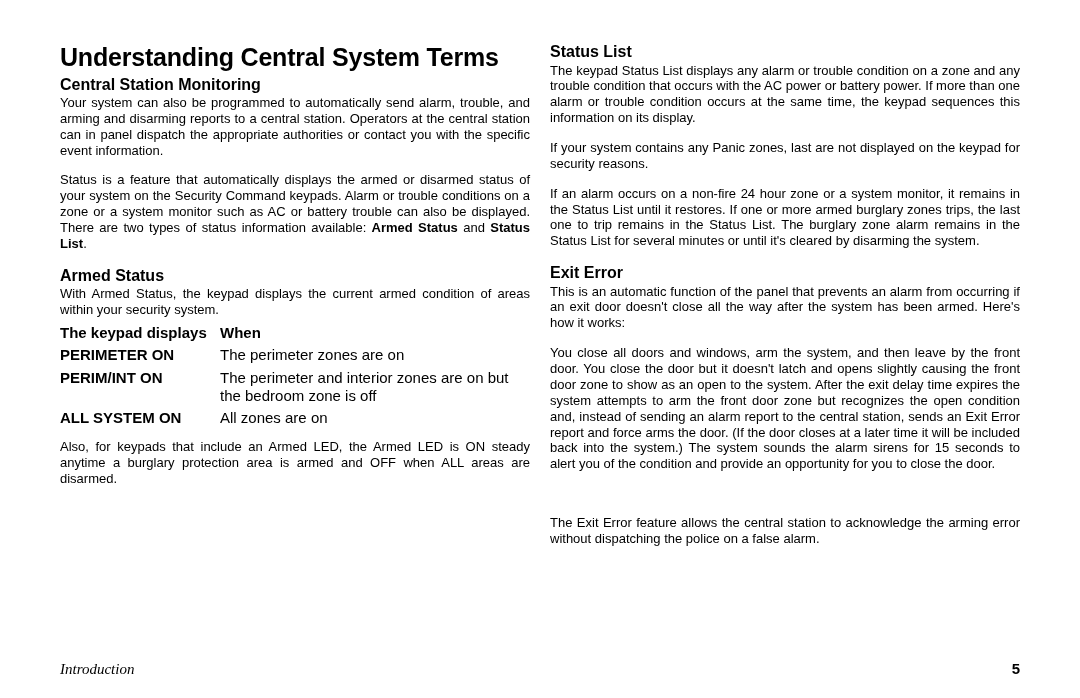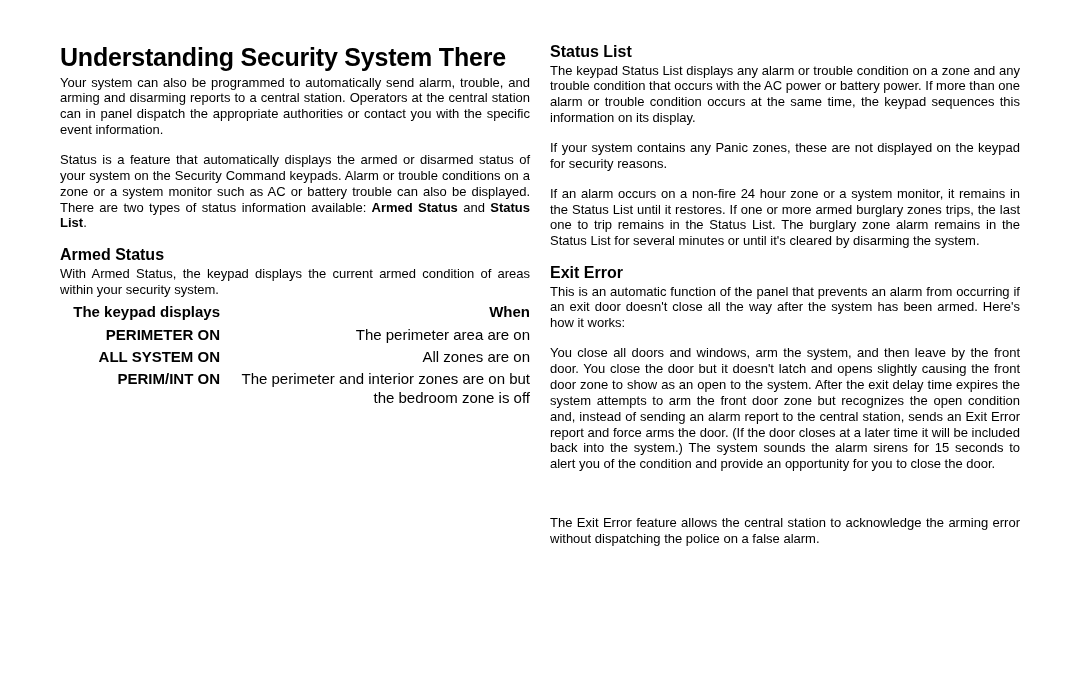--- a/index.html
+++ b/index.html
@@ -43,21 +43,21 @@
     text-align: justify;
     font-size: 13px;
   }
   table {
     border-collapse: collapse;
     width: 100%;
     margin-bottom: 10px;
     font-size: 15px;
   }
   th, td {
-    text-align: right;
+    text-align: left;
     vertical-align: top;
     padding: 2px 0;
   }
   th:first-child, td:first-child { width: 160px; }
   .bold { font-weight: bold; }
   .italic { }
   .footer {
     display: flex;
     justify-content: space-between;
     font-size: 15px;
@@ -66,63 +66,69 @@
   .footer-left { font-style: italic; font-family: Georgia, "Times New Roman", serif;}
   .footer-right { font-weight: bold; }
 </style>
 </head>
 <body>
 
 <div class="page">
   <div class="cols">
 
     <div class="col">
-      <h1>Understanding Security System There</h1>
+      <h1>Understanding Central System Terms</h1>
 
+      <h2>Central Station Monitoring</h2>
       <p>Your system can also be programmed to automatically send alarm, trouble, and arming and disarming reports to a central station. Operators at the central station can in panel dispatch the appropriate authorities or contact you with the specific event information.</p>
 
       <p>
         <span>Status is a feature that automatically displays the armed or disarmed status of your system on the Security Command keypads. Alarm or trouble conditions on a zone or a system monitor such as AC or battery trouble can also be displayed. There are two types of status information available: </span><span class="bold">Armed Status</span><span> and </span><span class="bold">Status List</span><span>.</span>
       </p>
 
       <h2>Armed Status</h2>
       <p style="margin-bottom:4px;">With Armed Status, the keypad displays the current armed condition of areas within your security system.</p>
 
       <table>
         <tbody>
             <tr>
           <th class="bold">The keypad displays</th>
           <th class="bold">When</th>
         </tr>
         <tr>
           <td class="bold">PERIMETER ON</td>
-          <td>The perimeter area are on</td>
+          <td>The perimeter zones are on</td>
+        </tr>
+        <tr>
+          <td class="bold">PERIM/INT ON</td>
+          <td>The perimeter and interior zones are on but the bedroom zone is off</td>
         </tr>
         <tr>
           <td class="bold">ALL SYSTEM ON</td>
           <td>All zones are on</td>
         </tr>
-        <tr>
-          <td class="bold">PERIM/INT ON</td>
-          <td>The perimeter and interior zones are on but the bedroom zone is off</td>
-        </tr>
       </tbody>
         </table>
 
+      <p>Also, for keypads that include an Armed LED, the Armed LED is ON steady anytime a burglary protection area is armed and OFF when ALL areas are  disarmed.</p>
     </div>
 
     <div class="col">
       <h2>Status List</h2>
       <p>The keypad Status List displays any alarm or trouble condition on a zone and any trouble condition that occurs with the AC power or battery power. If more than one alarm or trouble condition occurs at the same time, the keypad sequences this information on its display.</p>
       <p>
-        <span>If your system contains any Panic zones, these are </span><span class="italic">not</span><span> displayed on the keypad for security reasons.</span>
+        <span>If your system contains any Panic zones, last are </span><span class="italic">not</span><span> displayed on the keypad for security reasons.</span>
       </p>
       <p>If an alarm occurs on a non-fire 24 hour zone or a system monitor, it remains in the Status List until it restores. If one or more armed burglary zones trips, the last one to trip remains in the Status List. The burglary zone alarm remains in the Status List for several minutes or until it's cleared by disarming the system.</p>
 
       <h2>Exit Error</h2>
       <p>This is an automatic function of the panel that prevents an alarm from occurring if an exit door doesn't close all the way after the system has been armed. Here's how it works:</p>
       <p>You close all doors and windows, arm the system, and then leave by the front door. You close the door but it doesn't latch and opens slightly causing the front door zone to show as an open to the system. After the exit delay time expires the system attempts to arm the front door zone but recognizes the open condition and, instead of sending an alarm report to the central station, sends an Exit Error report and force arms the door. (If the door closes at a later time it will be included back into the system.) The system sounds the alarm sirens for 15 seconds to alert you of the condition and provide an opportunity for you to close the door.</p>
       <p style="margin-bottom:0;margin-top:43px;">The Exit Error feature allows the central station to acknowledge the arming error without dispatching the police on a false alarm.</p>
     </div>
 
   </div>
 
+  <div class="footer">
+    <span class="footer-left">Introduction</span>
+    <span class="footer-right">5</span>
+  </div>
 </div>
 
 </body></html>

